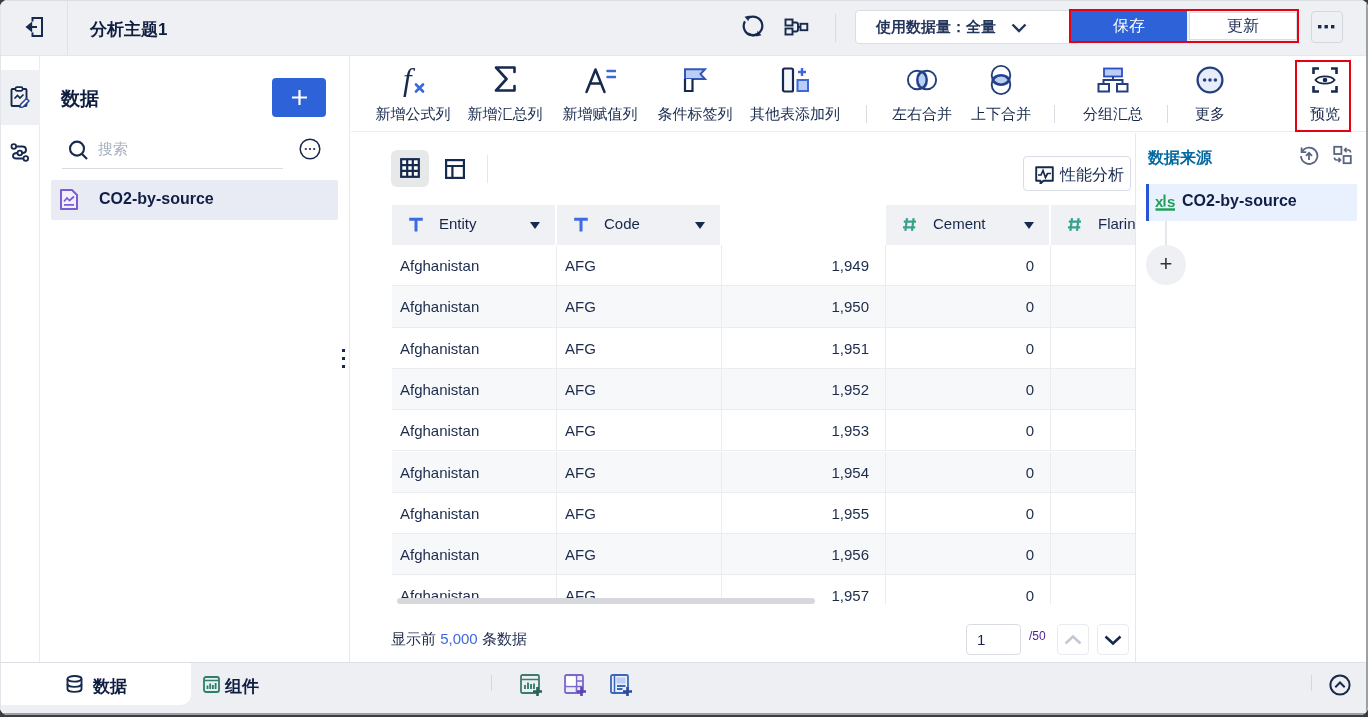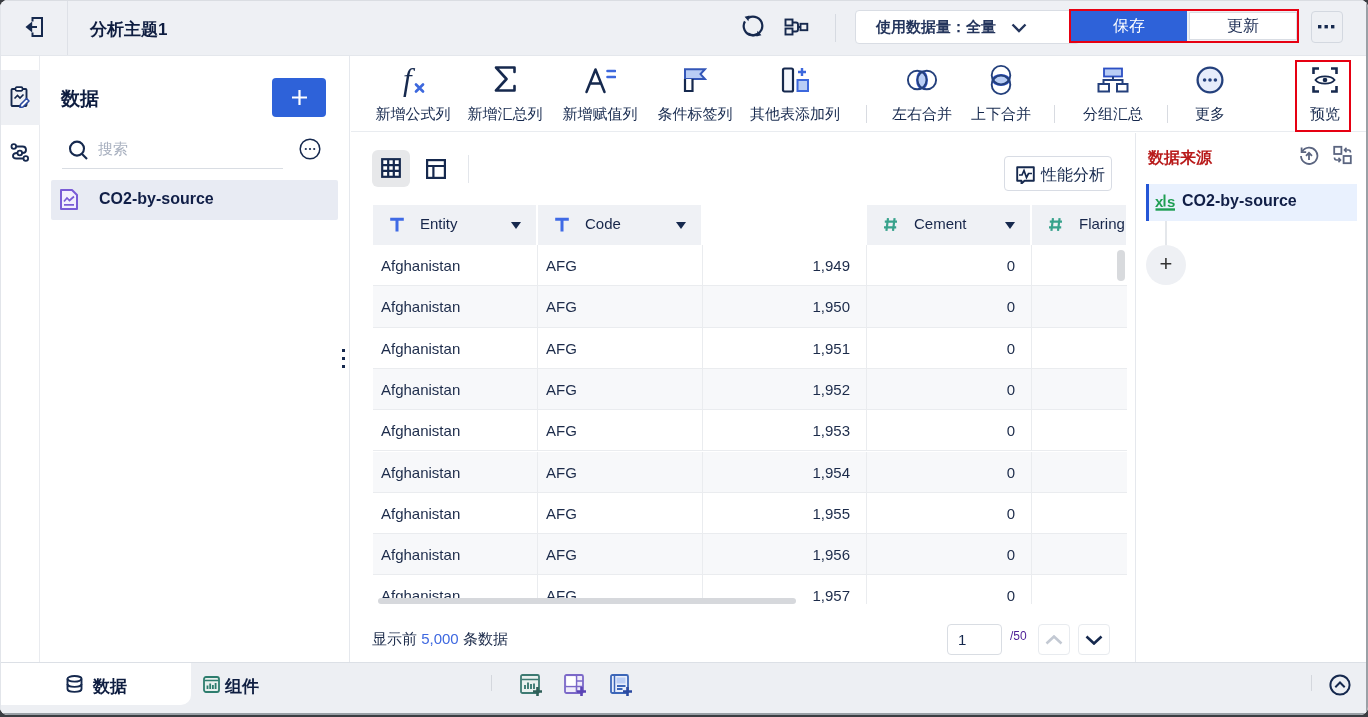--- a/index.html
+++ b/index.html
@@ -35,21 +35,21 @@
 .lp-item { position:absolute; left:10px; top:125px; width:287px; height:40px; background:#e8ebf3; border-radius:2px; }
 .lp-item .nm { position:absolute; left:48px; top:10px; font-size:16px; font-weight:bold; color:#111f47; }
 
 .toolbar { position:absolute; left:351px; top:55px; right:0; height:77px; background:#fff; border-bottom:1px solid #e9ecf0; }
 .titem { position:absolute; top:0; height:77px; }
 .titem .lbl { position:absolute; top:50px; width:200px; left:50%; margin-left:-100px; text-align:center; font-size:15px; color:#16294e; }
 .titem .ic { position:absolute; top:8px; left:50%; transform:translateX(-50%); }
 .tsep { position:absolute; top:50px; width:1px; height:18px; background:#d8dbe1; }
 .redbox2 { position:absolute; border:2px solid #e60012; }
 
-.content { position:absolute; left:351px; top:133px; width:784px; height:383px; background:#fff; }
+.content { position:absolute; left:370px; top:133px; width:784px; height:383px; background:#fff; }
 .toggle1 { position:absolute; left:21px; top:17px; width:38px; height:37px; background:#e7e8ea; border-radius:6px; }
 .perf { position:absolute; left:653px; top:23px; width:108px; height:35px; border:1px solid #d8dce4; border-radius:4px; }
 .perf span { position:absolute; left:36px; top:8px; font-size:16px; color:#16294e; }
 
 .tbl { position:absolute; left:22px; top:72px; width:754px; height:399px; overflow:hidden; }
 .th { position:absolute; top:0; height:40px; background:#eff1f5; }
 .th .nm { position:absolute; left:47px; top:10px; font-size:15px; color:#17264a; }
 .th .arr { position:absolute; right:15px; top:17px; width:0; height:0; border-left:5.5px solid transparent; border-right:5.5px solid transparent; border-top:7px solid #16294e; }
 .trow { position:absolute; left:0; width:100%; height:41.3px; border-bottom:1px solid #eaecef; }
 .td { position:absolute; top:0; height:41.3px; font-size:15px; color:#1c2b4a; line-height:41.3px; border-right:1px solid #eaecef; }
@@ -57,21 +57,21 @@
 .td.txt { padding-left:8px; }
 .vscroll { position:absolute; left:744px; top:45px; width:8px; height:31px; background:#d8dadd; border-radius:4px; }
 .hscroll { position:absolute; left:5px; top:393px; width:418px; height:6px; background:#d6d8dc; border-radius:3px; }
 
 .foot-txt { position:absolute; left:21px; top:497px; font-size:15px; color:#1c2b4a; }
 .pg-input { position:absolute; left:596px; top:491px; width:55px; height:31px; border:1px solid #d9dde3; border-radius:4px; font-size:15px; color:#16294e; padding-left:10px; line-height:29px; background:#fff; }
 .pg-total { position:absolute; left:659px; top:496px; font-size:12px; color:#4c1d95; }
 .pg-btn { position:absolute; top:491px; width:32px; height:31px; border:1px solid #e8ebef; border-radius:4px; }
 
 .rpanel { position:absolute; left:1136px; top:133px; width:232px; height:529px; background:#fff; border-left:1px solid #e5e8ed; margin-left:-1px; }
-.rp-title { position:absolute; left:12px; top:15px; font-size:16px; font-weight:bold; color:#b91c1c; }
+.rp-title { position:absolute; left:12px; top:15px; font-size:16px; font-weight:bold; color:#0369a1; }
 .rp-item { position:absolute; left:10px; top:51px; width:211px; height:37px; background:#e9f1fe; }
 .rp-item .bar { position:absolute; left:0; top:0; width:3px; height:37px; background:#2456d6; }
 .rp-item .nm { position:absolute; left:36px; top:8px; font-size:16px; font-weight:bold; color:#111f47; }
 .rp-conn { position:absolute; left:29px; top:88px; width:2px; height:25px; background:#e4e7eb; }
 .rp-plus { position:absolute; left:10px; top:112px; width:40px; height:40px; border-radius:50%; background:#eef0f4; text-align:center; line-height:38px; font-size:22px; color:#333; }
 .rp-hint { position:absolute; left:0; top:272px; width:100%; text-align:center; font-size:15px; color:#c3c9d4; line-height:24px; }
 
 .bbar { position:absolute; left:0; top:662px; width:100%; height:51px; background:#edeff3; border-top:1px solid #dce0e6; }
 .btab { position:absolute; left:0; top:0; width:191px; height:42px; background:#fff; border-bottom-right-radius:10px; }
 .btab .nm, .btab2 .nm { font-size:17px; font-weight:bold; color:#0e1d40; white-space:nowrap; }

